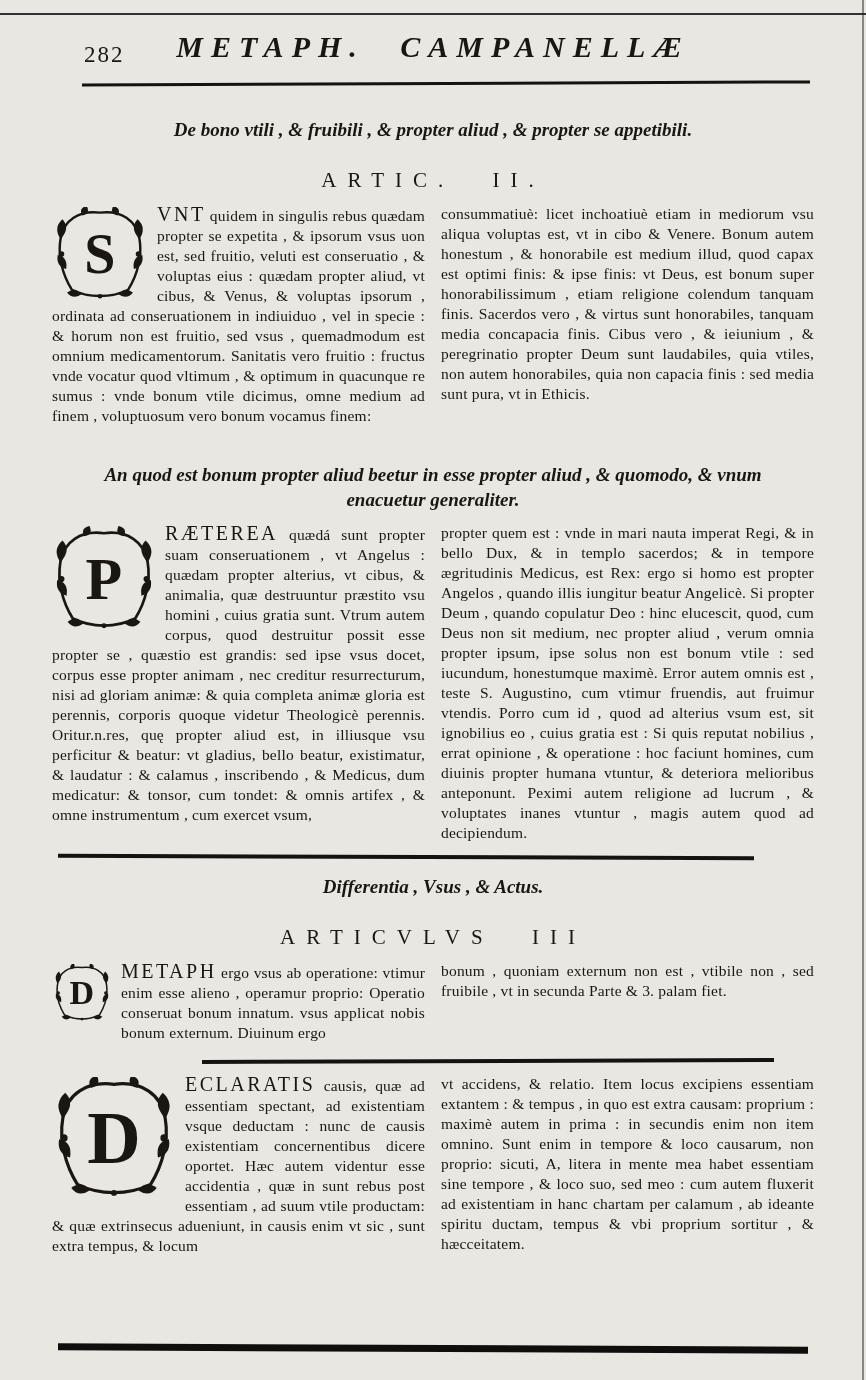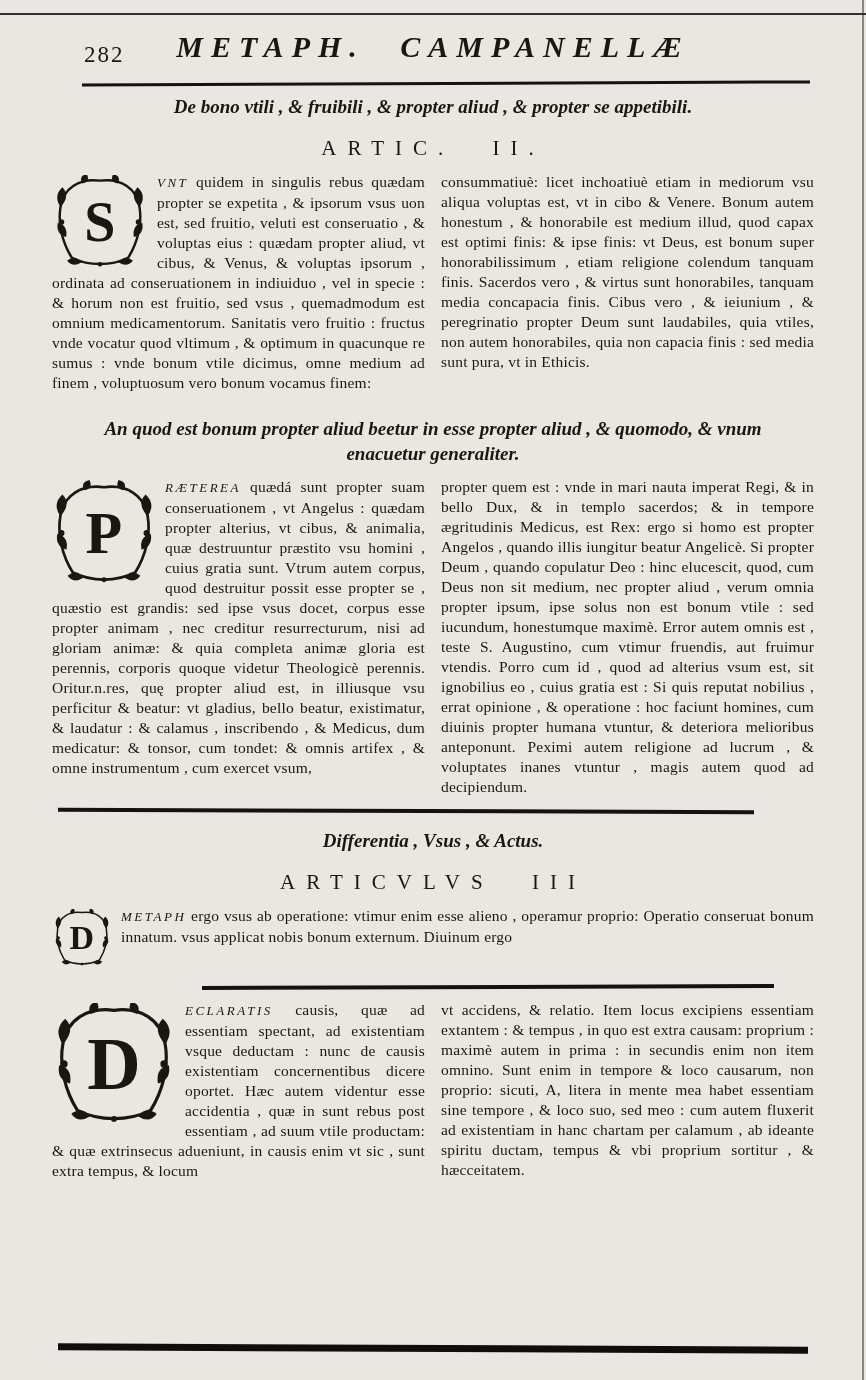--- a/index.html
+++ b/index.html
@@ -23,39 +23,39 @@
   .head-rule { height:3px; background:#15130f; margin:8px 4px 0 30px; transform:rotate(-.25deg); }
 
   
   .sec-heading { text-align:center; font-style:italic; font-weight:600; font-size:19px; line-height:25px; margin:0 auto; max-width:680px; }
   .article-line { text-align:center; font-size:21px; letter-spacing:11px; word-spacing:22px; font-variant:small-caps; }
   .art { font-variant:normal; }
 
   
   .columns { display:flex; gap:16px; margin-top:11px; }
   .col { flex:1 1 0; text-align:justify; font-size:15.5px; line-height:20px; letter-spacing:.2px; }
-  .lead { letter-spacing:2.5px; font-size:13px;font-style:italic; }
+  .lead { letter-spacing:2.5px; font-size:20px; }
 
   
   .dropcap { float:left; position:relative; margin:3px 9px 2px 0; }
   .dc-orn { position:absolute; inset:0; width:100%; height:100%; }
   .dc-letter { position:absolute; inset:0; display:flex; align-items:center; justify-content:center; font-weight:600; }
   .dc1 { width:96px;  height:94px; }  .dc1 .dc-letter { font-size:56px; }
   .dc2 { width:104px; height:106px; } .dc2 .dc-letter { font-size:60px; }
   .dc3 { width:60px;  height:58px; }  .dc3 .dc-letter { font-size:34px; }
   .dc4 { width:124px; height:122px; } .dc4 .dc-letter { font-size:74px; }
 
   
   .mid-rule { height:4px; background:#15130f; }
   .rule-a { margin:12px 60px 0 6px; transform:rotate(.2deg); }
   .rule-b { margin:16px 40px 0 150px; transform:rotate(-.2deg); }
 
-  .mt-s1h { margin-top:9px; }
-  .mt-art { margin-top:17px; }
-  .mt-s2h { margin-top:23px;font-family:Liberation Serif, serif; }
+  .mt-s1h { margin-top:32px; }
+  .mt-art { margin-top:26px; }
+  .mt-s2h { margin-top:36px;font-family:Liberation Serif, serif; }
   .mt-s3h { margin-top:15px; }
   .mt-s4h { margin-top:15px; }
 </style>
 </head>
 <body>
 
 <svg width="0" height="0" style="position:absolute" aria-hidden="true">
   <defs>
     <g id="foliage">
       <path d="M50,6 C28,3 11,14 8,34 C5,52 10,72 20,88 M50,6 C72,3 89,14 92,34 C95,52 90,72 80,88 M20,88 C38,97 62,97 80,88" fill="none" stroke="#1a1712" stroke-width="2.6" stroke-linecap="round"></path>
@@ -129,20 +129,23 @@
   </div>
   <div class="columns">
     <div class="col">
       <span class="dropcap dc3">
         <svg class="dc-orn" viewBox="0 0 100 100">
             <use href="#foliage"></use>
           </svg>
         <span class="dc-letter">D</span>
       </span><span class="lead">METAPH</span><span> ergo vsus ab operatione: vtimur enim esse alieno , operamur proprio: Operatio conseruat bonum innatum. vsus applicat nobis bonum externum. Diuinum ergo</span>
     </div>
+    <div class="col">
+      <span>bonum , quoniam externum non est , vtibile non , sed fruibile , vt in secunda Parte &amp; 3. palam fiet.</span>
+    </div>
   </div>
 
   <div class="mid-rule rule-b"></div>
 
   <div class="columns">
     <div class="col">
       <span class="dropcap dc4">
         <svg class="dc-orn" viewBox="0 0 100 100">
             <use href="#foliage"></use>
           </svg>

